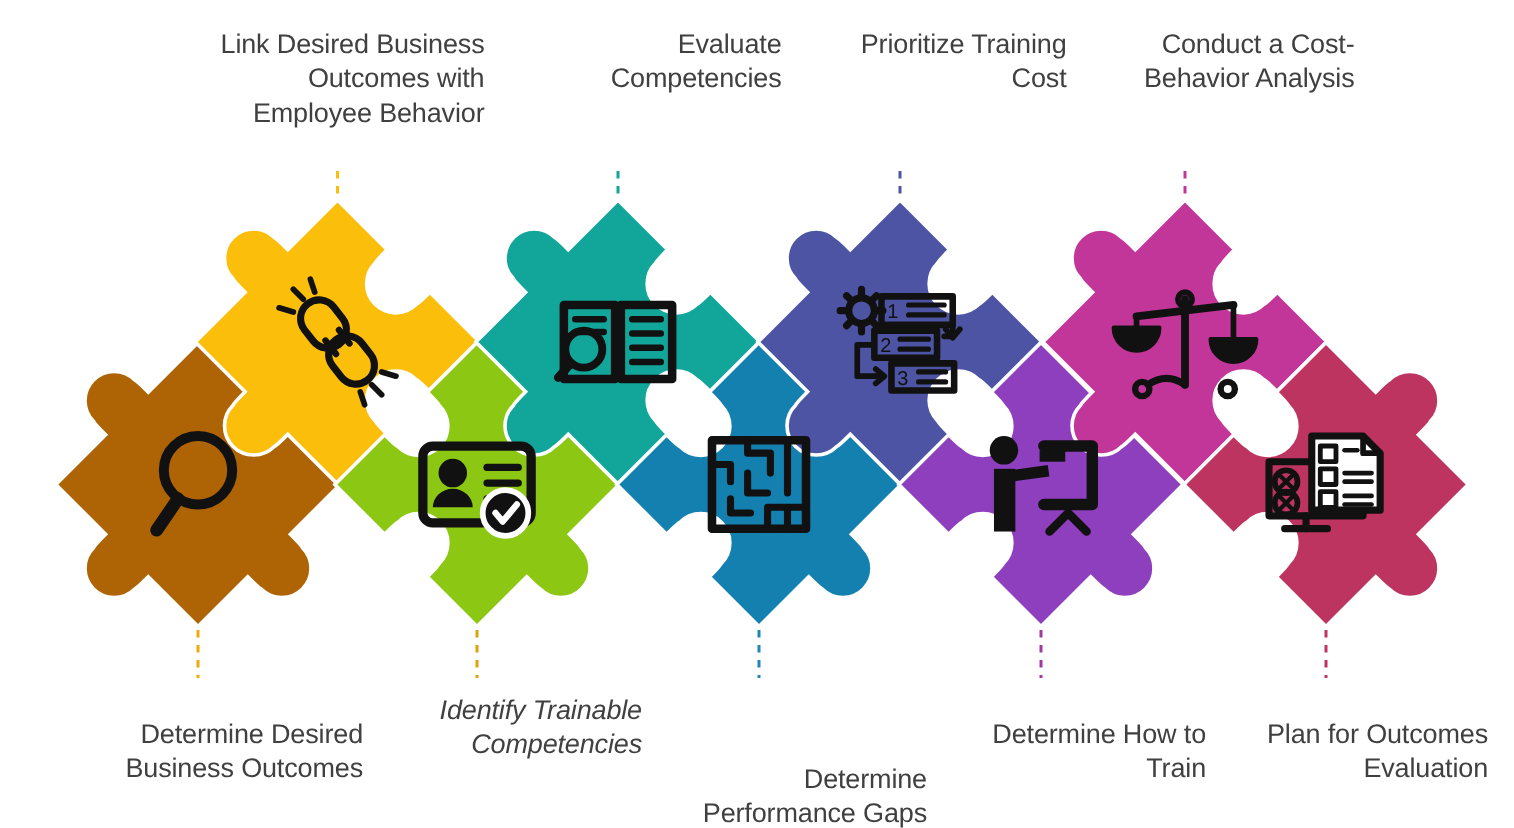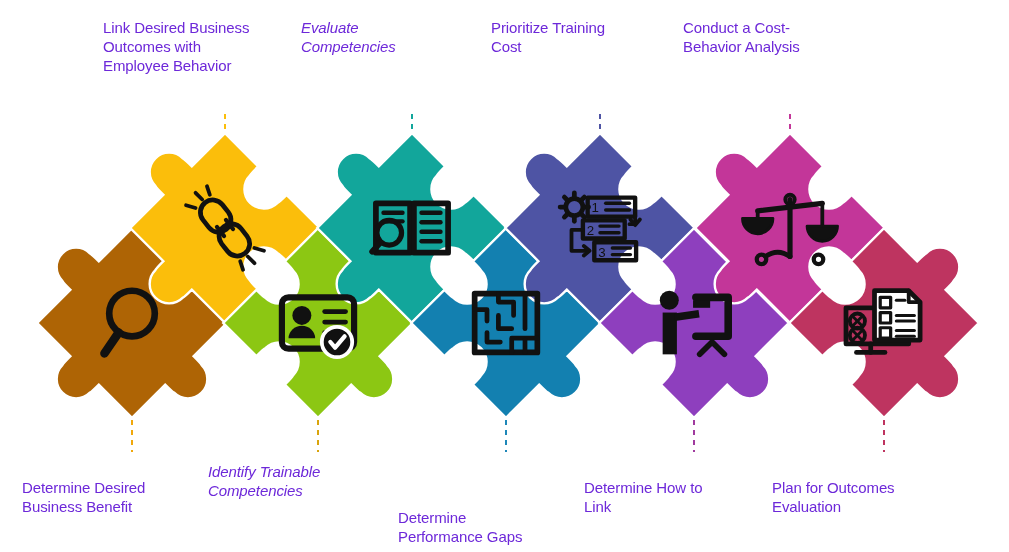--- a/index.html
+++ b/index.html
@@ -5,23 +5,23 @@
   html,body{margin:0;padding:0;background:#ffffff;}
   body{
     width:1009px;height:552px;
     font-family:"Liberation Sans", sans-serif;
     overflow:hidden;
     position:relative;
   }
   #stage{position:relative;width:1009px;height:552px;}
   .label{
     position:absolute;
-    text-align:left;
-    color:#6d28d9;
-    font-size:15px;
+    text-align:right;
+    color:#404040;
+    font-size:18px;
     line-height:1.28;
     letter-spacing:-0.1px;
     font-weight:400;
     white-space:pre-line;
   }
   .label.top{}
   .label.bottom{}
   svg#puzzle{position:absolute;left:0;top:0;width:1009px;height:552px;display:block;}
   .icon-layer{fill:none;stroke:#111111;stroke-width:5.2;stroke-linecap:round;stroke-linejoin:round;}
 </style>
@@ -238,33 +238,33 @@
     </g>
           </g>
         </g>
       </g>
   </svg>
 
   <div id="top-label-layer">
       <div class="label top" style="left: 103px; top: 18px; width: 220px;">Link Desired Business
 Outcomes with
 Employee Behavior</div>
-      <div class="label top" style="left: 301px; top: 18px; width: 220px; font-style: italic;">Evaluate
+      <div class="label top" style="left: 301px; top: 18px; width: 220px;">Evaluate
 Competencies</div>
       <div class="label top" style="left: 491px; top: 18px; width: 220px;">Prioritize Training
 Cost</div>
       <div class="label top" style="left: 683px; top: 18px; width: 220px;">Conduct a Cost-
 Behavior Analysis</div>
     </div>
   <div id="bottom-label-layer">
       <div class="label bottom" style="left: 22px; top: 478px; width: 220px;">Determine Desired
-Business Benefit</div>
+Business Outcomes</div>
       <div class="label bottom" style="left: 208px; top: 462px; width: 220px; font-style: italic;">Identify Trainable
 Competencies</div>
       <div class="label bottom" style="left: 398px; top: 478px; width: 220px; margin-top: 30px;">Determine
 Performance Gaps</div>
       <div class="label bottom" style="left: 584px; top: 478px; width: 220px;">Determine How to
-Link</div>
+Train</div>
       <div class="label bottom" style="left: 772px; top: 478px; width: 220px;">Plan for Outcomes
 Evaluation</div>
     </div>
 
 </div>
 
 </body></html>

